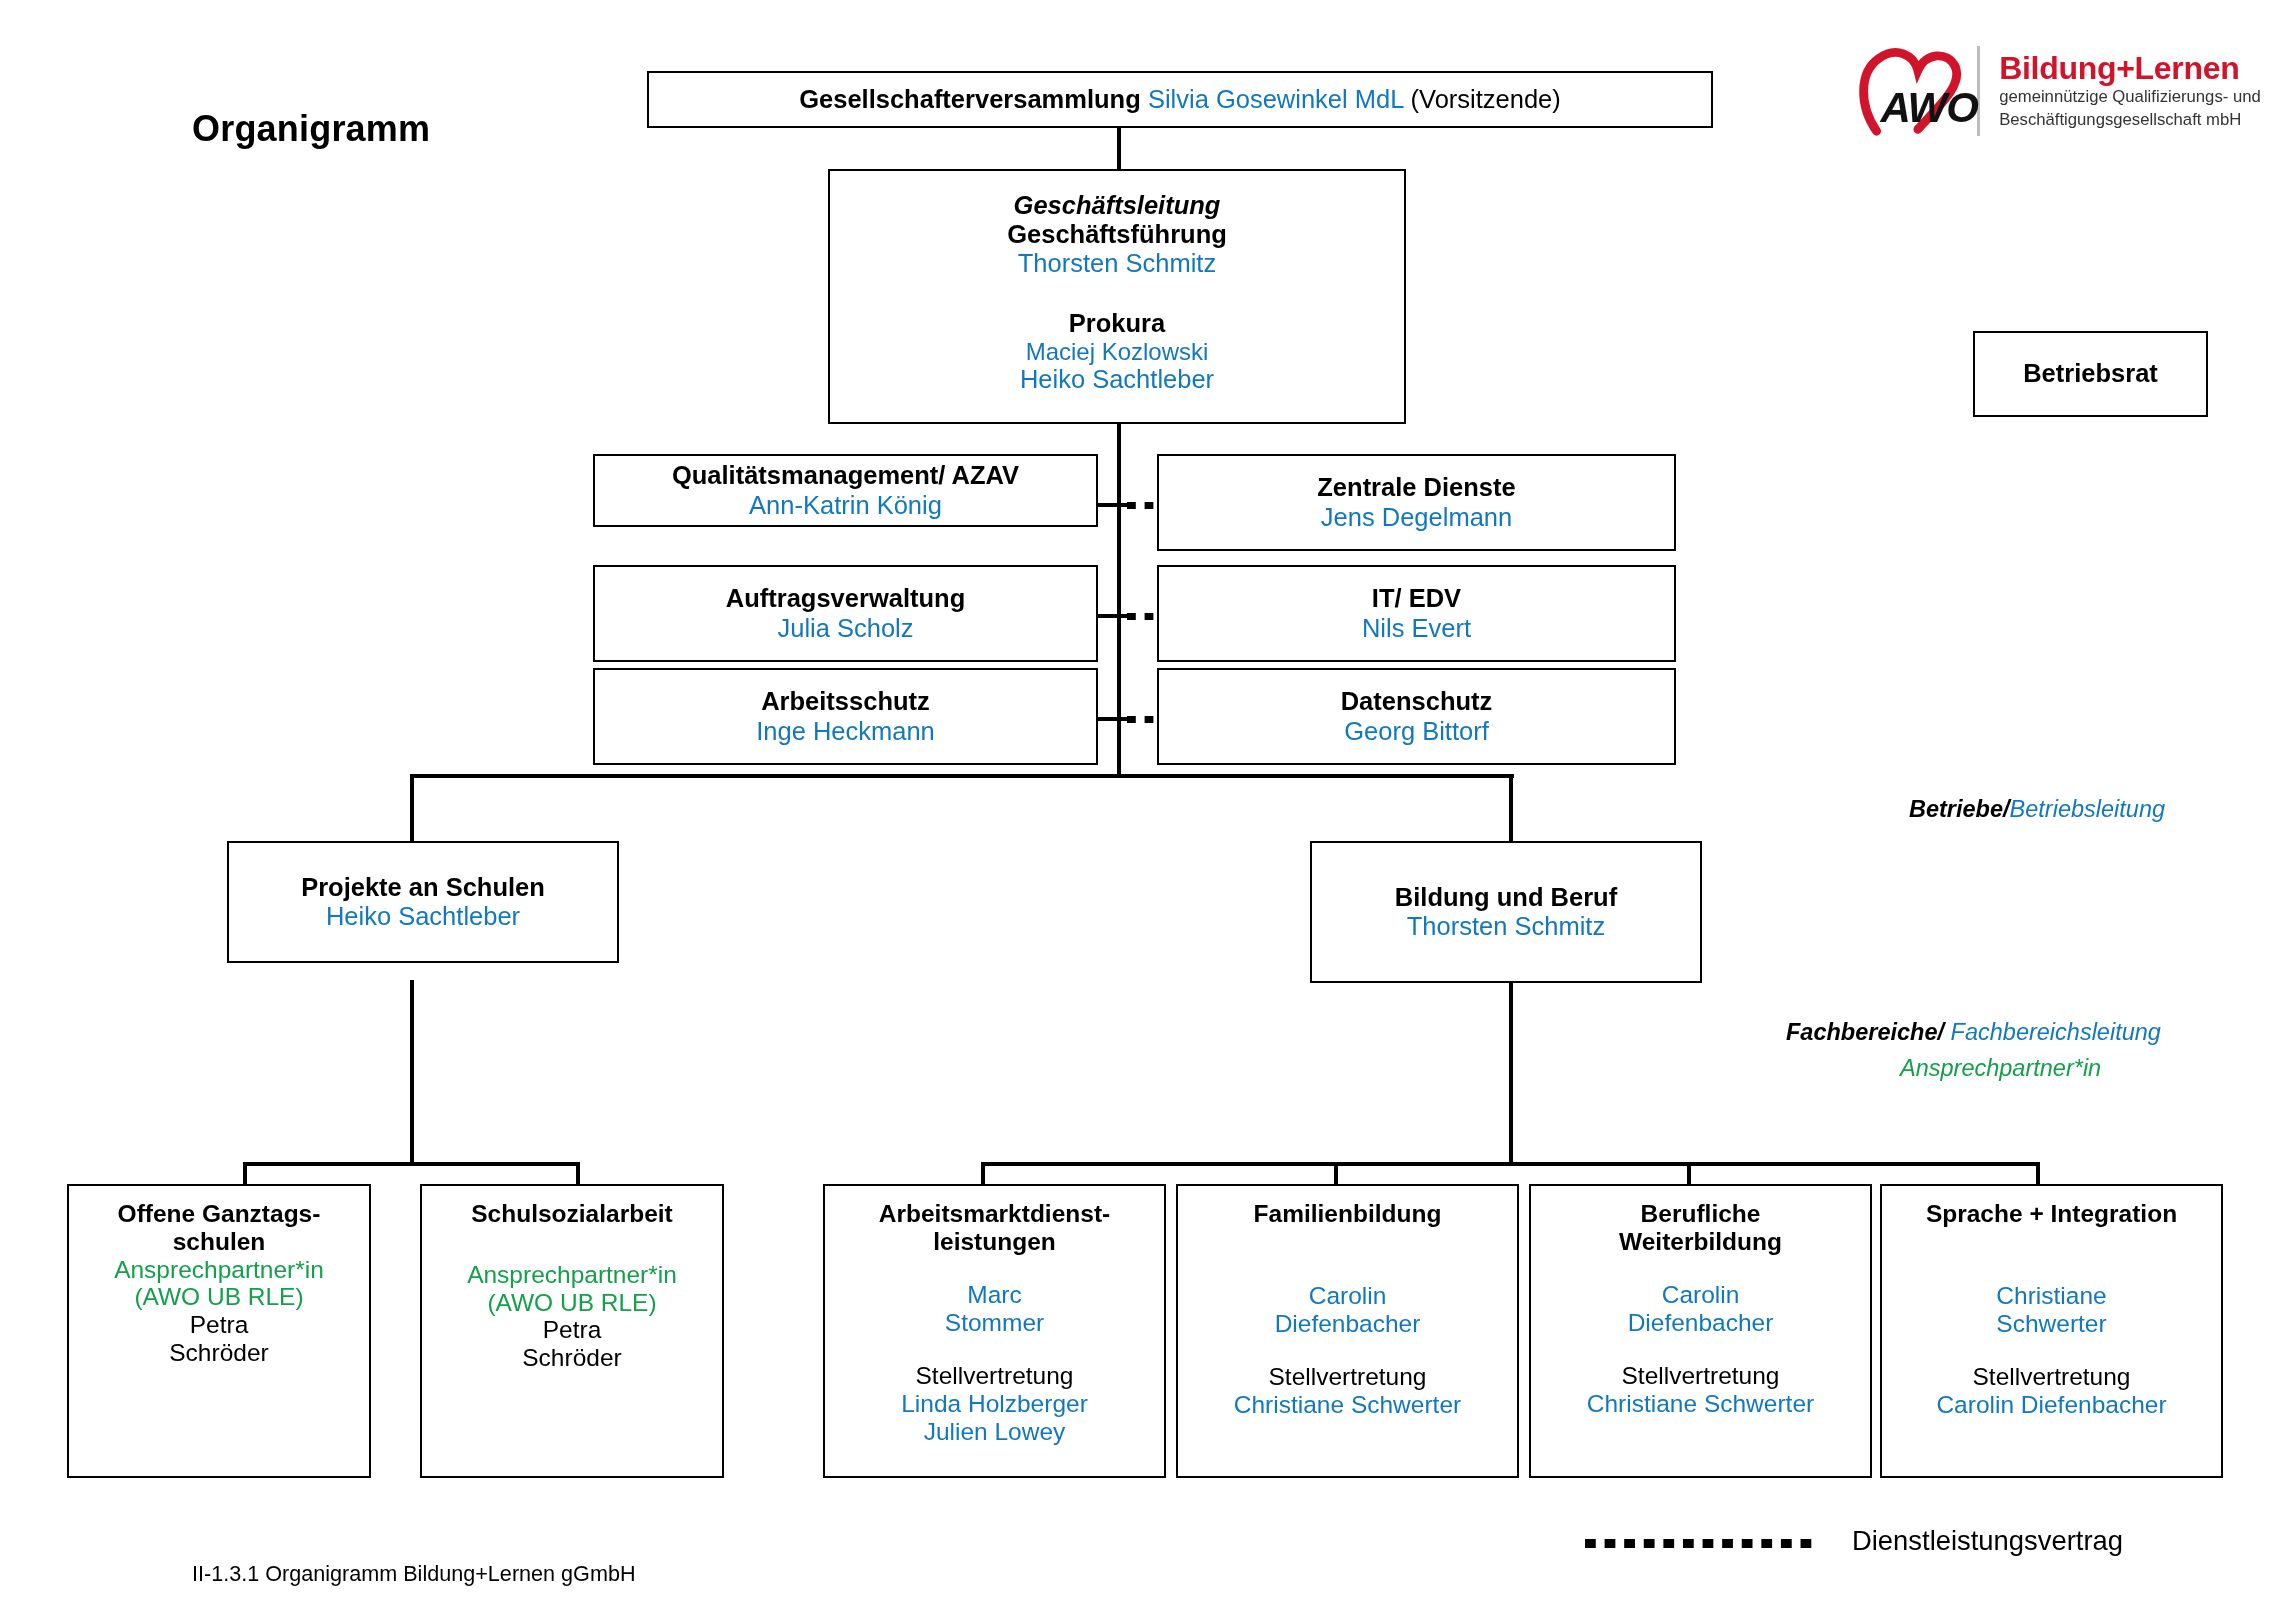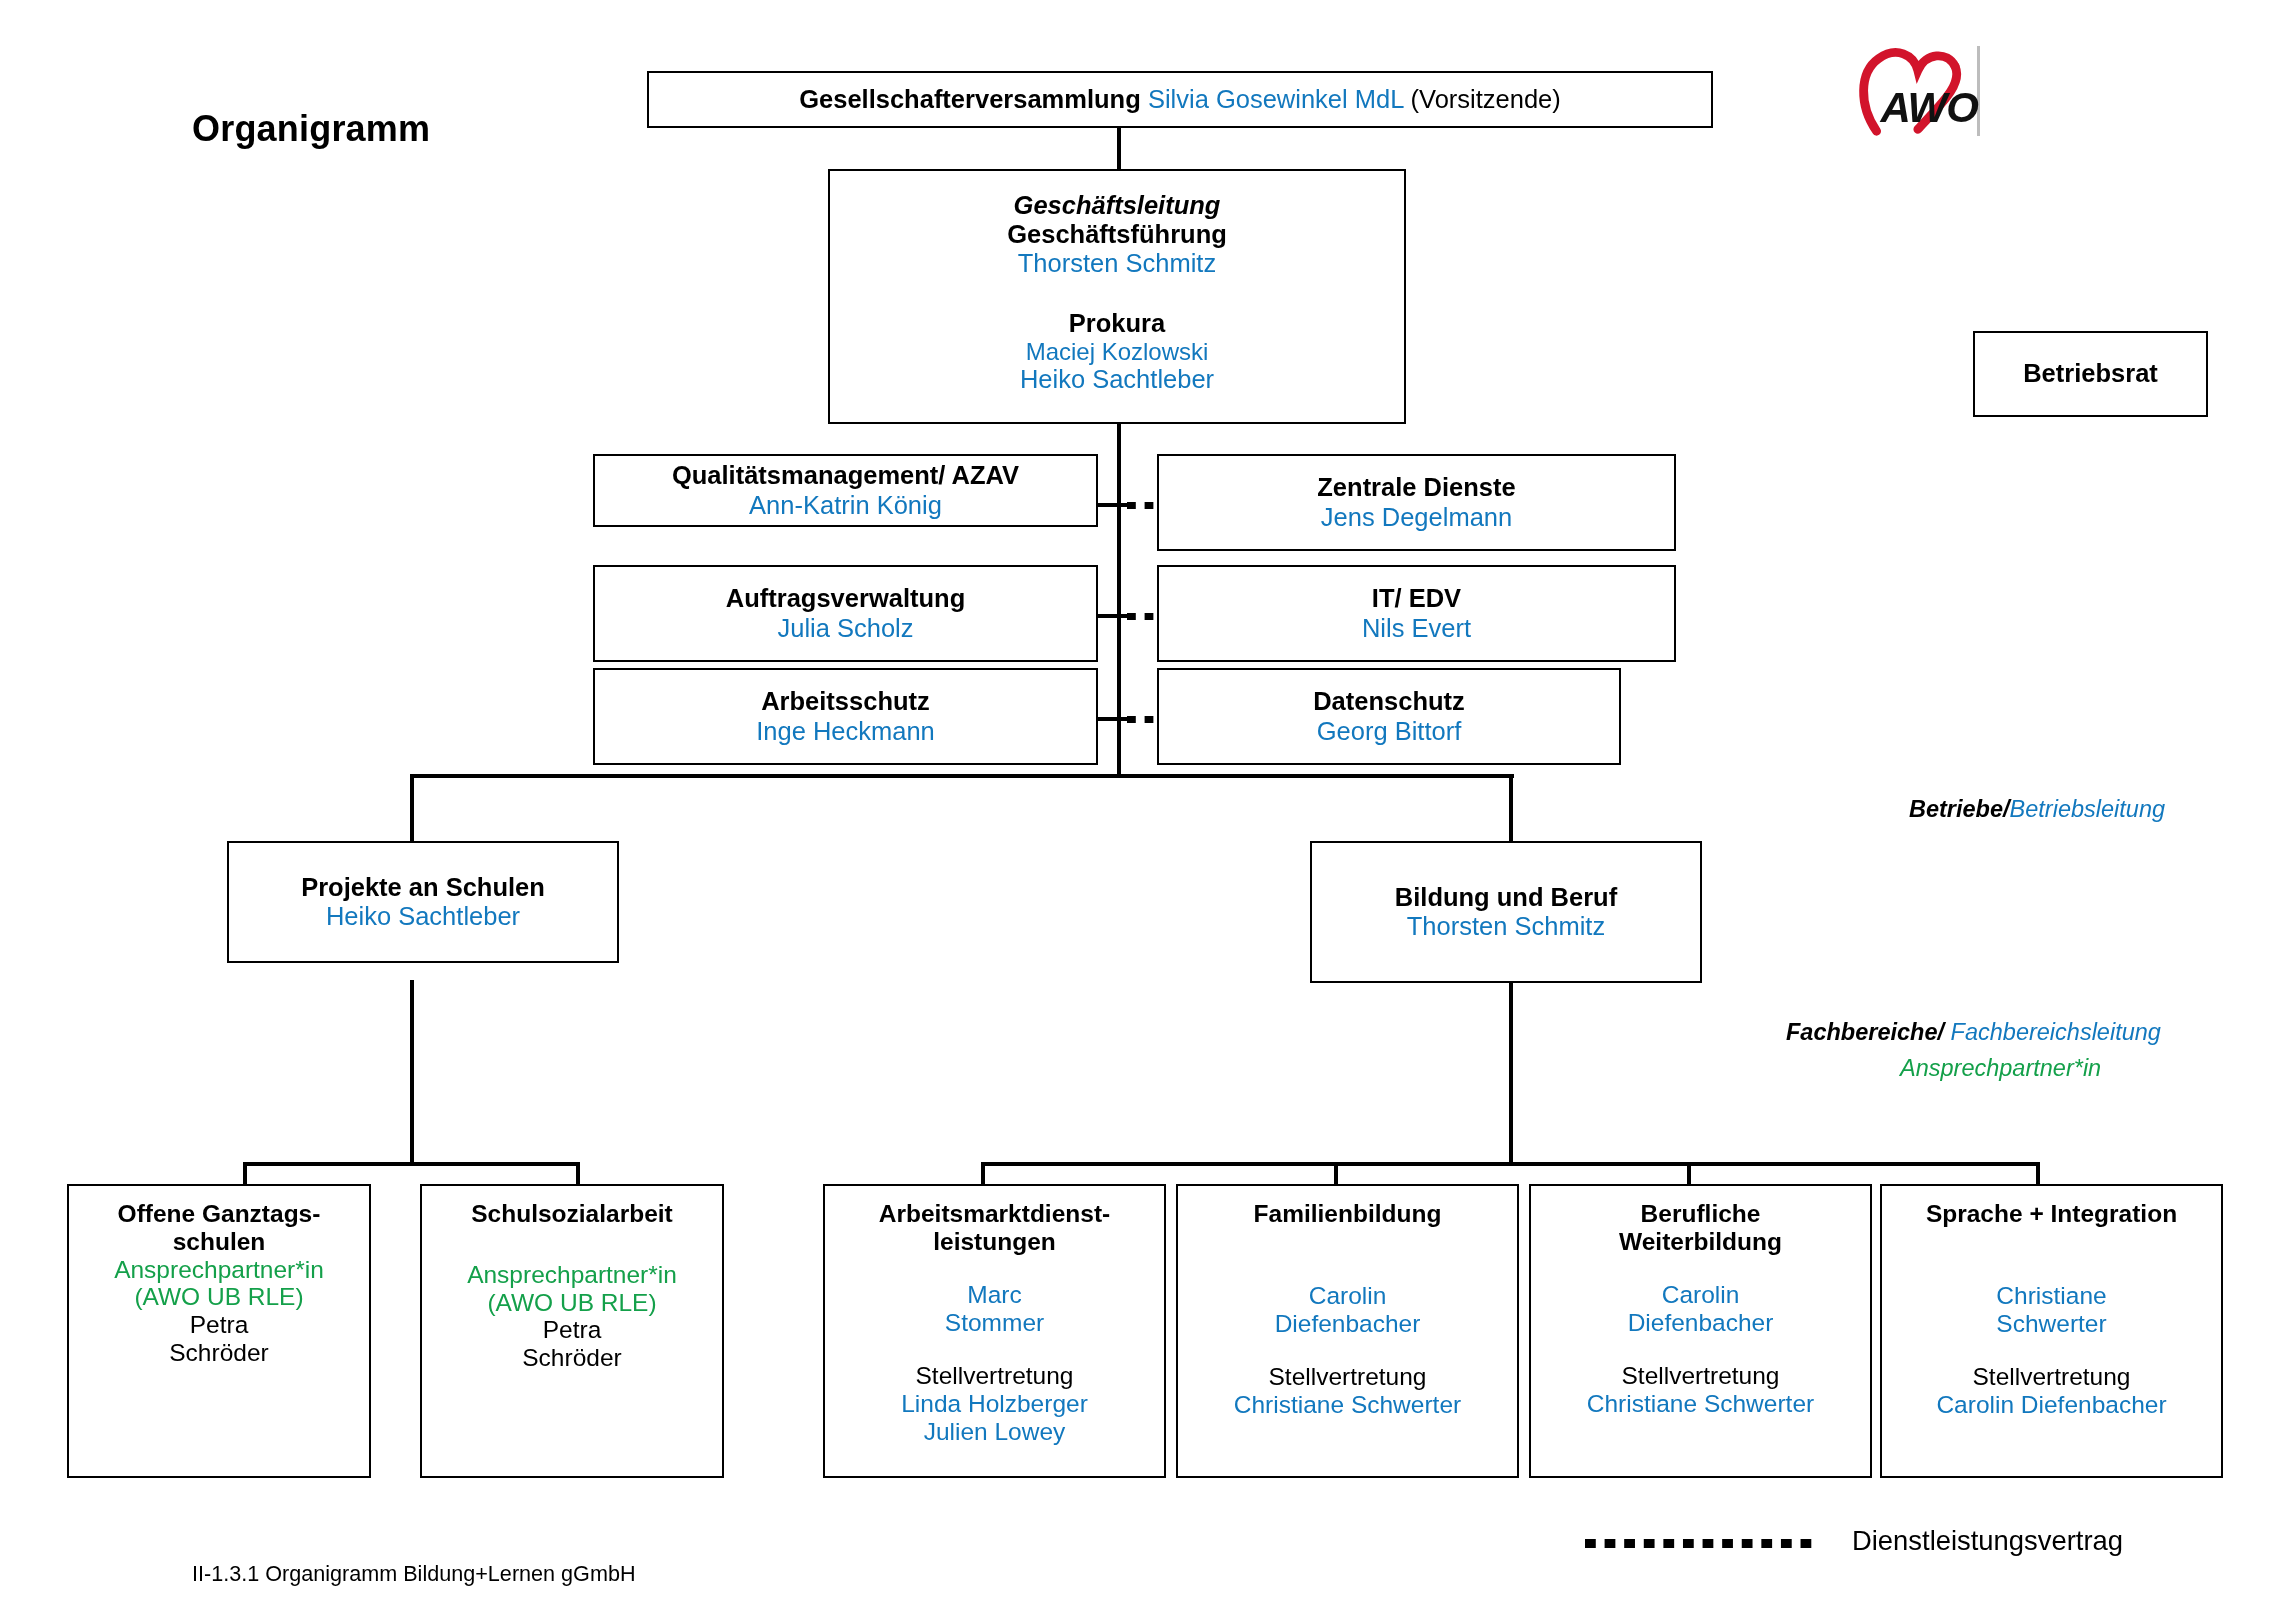--- a/index.html
+++ b/index.html
@@ -67,20 +67,25 @@
 
 <div id="logo" style="left:1857px;top:37px;">
   <div class="heart">
     <svg width="106" height="108" viewBox="0 0 108 110" aria-hidden="true">
       <path d="M20 96 C 2 70, 2 36, 22 22 C 40 9, 58 18, 62 34 C 70 16, 92 14, 100 30" fill="none" stroke="#d2142b" stroke-width="9" stroke-linecap="round"></path>
       <path d="M100 30 C 108 48, 86 68, 62 94" fill="none" stroke="#d2142b" stroke-width="9" stroke-linecap="round"></path>
     </svg>
     <div class="awo-word">AWO</div>
   </div>
   <div class="divider"></div>
+  <div class="brand">
+    <div class="brand-main">Bildung+Lernen</div>
+    <div class="brand-sub">gemeinnützige Qualifizierungs- und</div>
+    <div class="brand-sub">Beschäftigungsgesellschaft mbH</div>
+  </div>
 </div>
 
 <div class="line vline" style="left:1117px;top:125px;height:45px;"></div>
 
 <div class="line vline" style="left:1117px;top:423px;height:353px;"></div>
 
 <div class="line hline" style="left:410px;top:774px;width:1104px;"></div>
 
 <div class="line vline" style="left:410px;top:774px;height:69px;"></div>
 <div class="line vline" style="left:1509px;top:774px;height:69px;"></div>
@@ -141,21 +146,21 @@
 </div>
 
 <div class="box center" style="left:1157px;top:454px;width:519px;height:97px;">
   <div class="ttl" style="font-size:25.5px;">Zentrale Dienste</div>
   <div class="nm" style="font-size:25.5px;">Jens Degelmann</div>
 </div>
 <div class="box center" style="left:1157px;top:565px;width:519px;height:97px;">
   <div class="ttl" style="font-size:25.5px;">IT/ EDV</div>
   <div class="nm" style="font-size:25.5px;">Nils Evert</div>
 </div>
-<div class="box center" style="left:1157px;top:668px;width:464px;height:97px;">
+<div class="box center" style="left:1157px;top:668px;width:519px;height:97px;">
   <div class="ttl" style="font-size:25.5px;">Datenschutz</div>
   <div class="nm" style="font-size:25.5px;">Georg Bittorf</div>
 </div>
 
 <div class="box center" style="left:227px;top:841px;width:392px;height:122px;">
   <div class="ttl" style="font-size:25.5px;">Projekte an Schulen</div>
   <div class="nm" style="font-size:25.5px;">Heiko Sachtleber</div>
 </div>
 <div class="box center" style="left:1310px;top:841px;width:392px;height:142px;">
   <div class="ttl" style="font-size:25.5px;">Bildung und Beruf</div>

